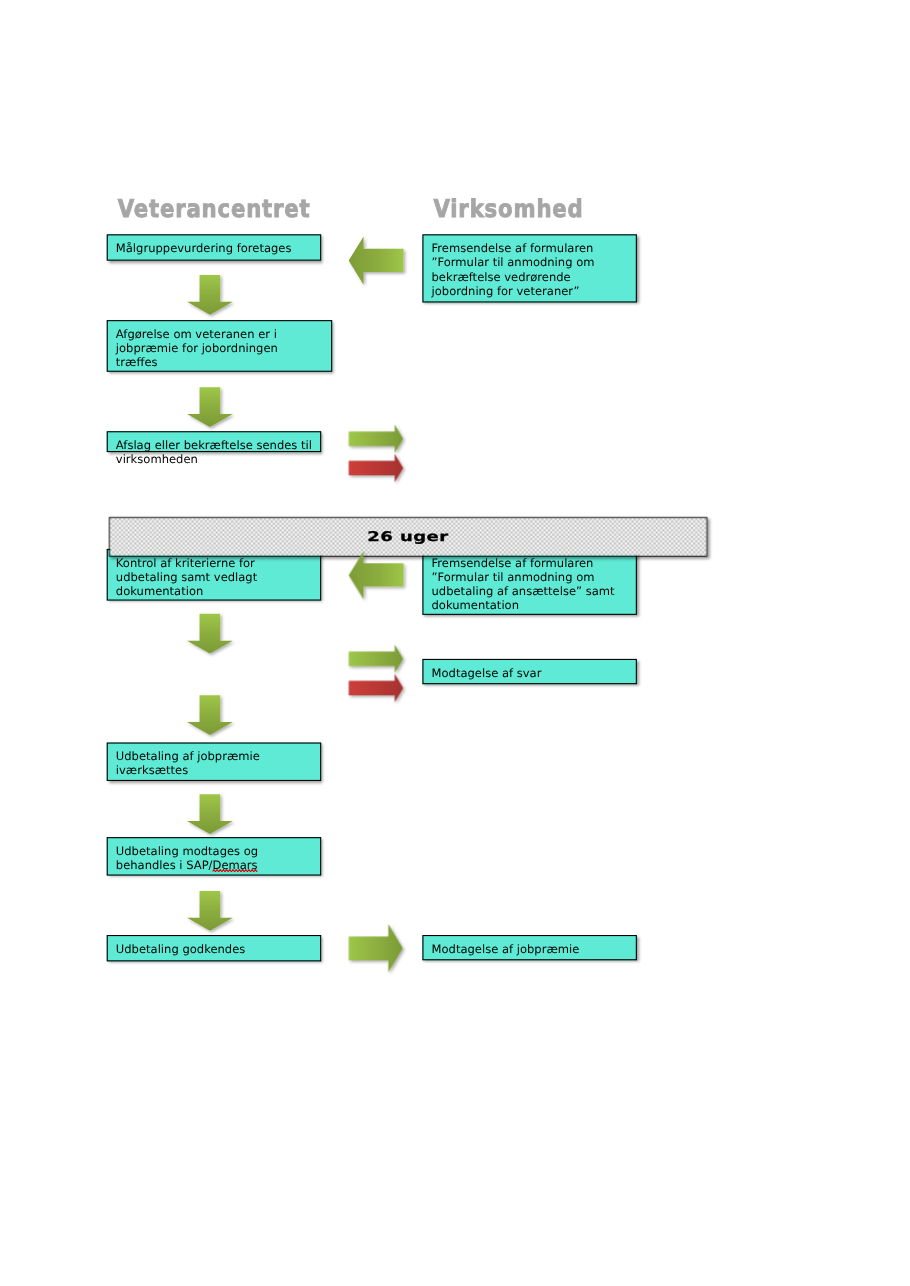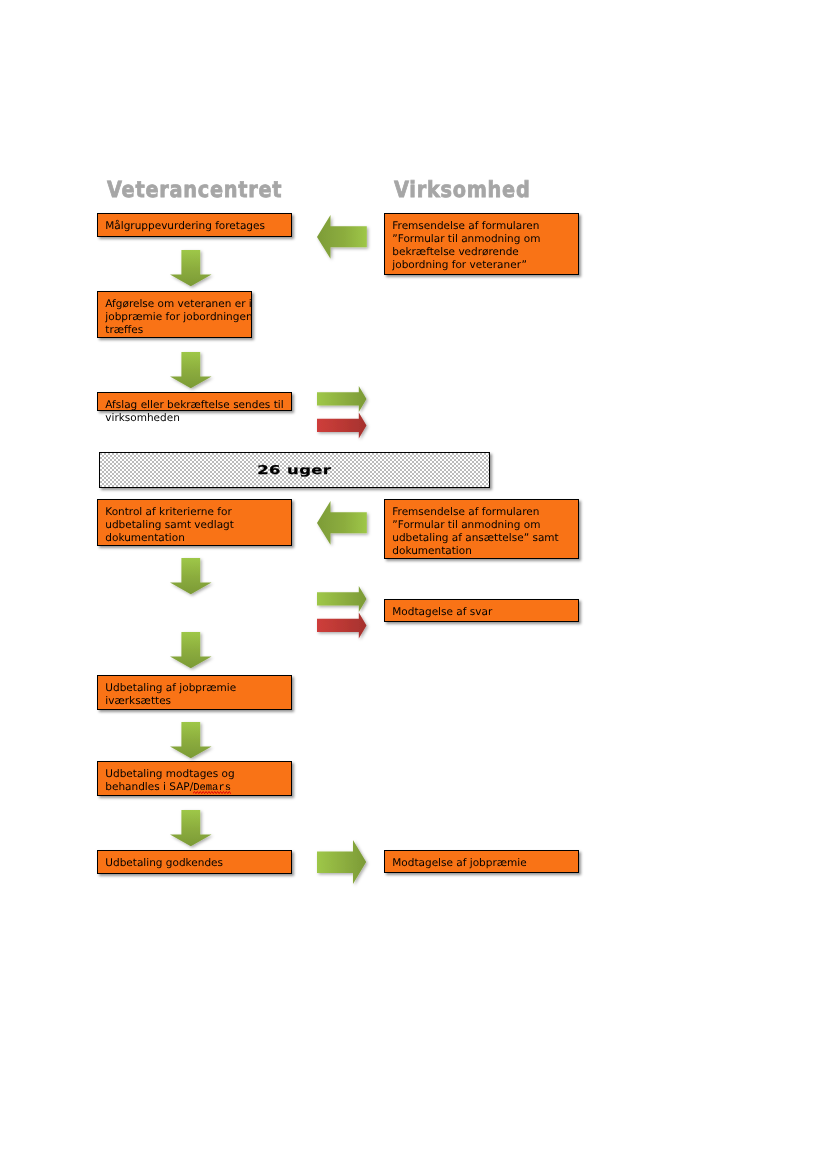--- a/index.html
+++ b/index.html
@@ -8,35 +8,35 @@
        font-family:"DejaVu Sans",sans-serif;
        -webkit-font-smoothing:antialiased;text-rendering:geometricPrecision;}
   .stage{position:absolute;left:0;top:0;width:827px;height:1169px;}
   svg.defs{position:absolute;width:0;height:0;overflow:hidden;}
   .hdr{position:absolute;font-family:"DejaVu Sans",sans-serif;font-weight:bold;
        color:#a6a6a6;font-size:22.2px;letter-spacing:0.85px;white-space:nowrap;
        -webkit-text-stroke:0.8px #a6a6a6;paint-order:stroke fill;
        transform-origin:left top;transform:scaleX(0.87) translateZ(0);}
   #hdrL{left:106.6px;top:177px;}
   #hdrR{left:393.8px;top:177px;}
-  .bx{position:absolute;background:#f97316;border:1.4px solid #000;box-sizing:border-box;
+  .bx{position:absolute;background:#5eead4;border:1.4px solid #000;box-sizing:border-box;
       box-shadow:1.7px 1.7px 2.6px rgba(0,0,0,0.42);}
   .bx .tx{position:absolute;left:7.3px;top:5.6px;right:3px;
           font-size:10.5px;line-height:13.2px;color:#000;transform:translateZ(0);}
   .ln{white-space:pre;}
   .uger{position:absolute;box-sizing:border-box;border:1.4px solid #000;
         box-shadow:1.7px 1.7px 2.6px rgba(0,0,0,0.42);
         display:flex;align-items:center;justify-content:center;}
   .uger .ugerfill{position:absolute;left:0;top:0;}
   .uger .lbl{font-size:16.4px;font-weight:bold;letter-spacing:0.42px;color:#000;
              position:relative;z-index:2;padding-left:0px;transform-origin:center;
              -webkit-text-stroke:0.35px #000;paint-order:stroke fill;
              transform:scaleY(0.74) translateY(-0.6px) translateZ(0);}
   .arr{position:absolute;overflow:visible;}
-  .sq{position:relative;text-decoration:none;font-family:Liberation Mono, monospace;}
+  .sq{position:relative;text-decoration:none;}
   .sq > .wave{position:absolute;left:0;right:0;bottom:-0.5px;height:3.2px;display:block;overflow:hidden;}
   .sq > .wave svg{display:block;height:3.2px;width:60px;}
 </style>
 </head>
 <body>
 
 <div class="stage">
 
   <svg class="defs" aria-hidden="true">
     <defs>
@@ -72,21 +72,21 @@
   </svg>
 
   <div class="hdr" id="hdrL">Veterancentret</div>
   <div class="hdr" id="hdrR">Virksomhed</div>
 
   <div class="bx" style="left:97.0px;top:213px;width:195.2px;height:23.5px">
     <div class="tx">
       <div class="ln">Målgruppevurdering foretages</div>
     </div>
   </div>
-  <div class="bx" style="left:97.0px;top:291px;width:155px;height:47px">
+  <div class="bx" style="left:97.0px;top:291px;width:205px;height:47px">
     <div class="tx">
       <div class="ln">Afgørelse om veteranen er i</div>
       <div class="ln">jobpræmie for jobordningen</div>
       <div class="ln">træffes</div>
     </div>
   </div>
   <div class="bx" style="left:97.0px;top:392px;width:195.2px;height:19px">
     <div class="tx">
       <div class="ln">Afslag eller bekræftelse sendes til</div>
       <div class="ln">virksomheden</div>
@@ -138,21 +138,21 @@
     <div class="tx">
       <div class="ln">Modtagelse af jobpræmie</div>
     </div>
   </div>
   <div class="bx" style="left:384.0px;top:599px;width:195.2px;height:23px">
     <div class="tx">
       <div class="ln">Modtagelse af svar</div>
     </div>
   </div>
 
-  <div class="uger" style="left:98.8px;top:452px;width:391px;height:36px">
+  <div class="uger" style="left:98.8px;top:470px;width:544px;height:36px">
     <svg class="ugerfill" width="100%" height="100%" preserveAspectRatio="none">
       <rect width="100%" height="100%" fill="url(#checker)"></rect>
     </svg>
     <span class="lbl">26 uger</span>
   </div>
 
   <svg class="arr" width="46.6" height="41.2" viewBox="0 0 46.6 41.2" style="left:170px;top:249.8px">
     <polygon points="11.4,0 30.200000000000003,0 30.200000000000003,24.400000000000002 41.6,24.400000000000002 20.8,36.2 0,24.400000000000002 11.4,24.400000000000002" fill="url(#gGreenV)" filter="url(#shDrop)"></polygon>
   </svg>
   <svg class="arr" width="46.6" height="41.2" viewBox="0 0 46.6 41.2" style="left:170px;top:351.8px">

